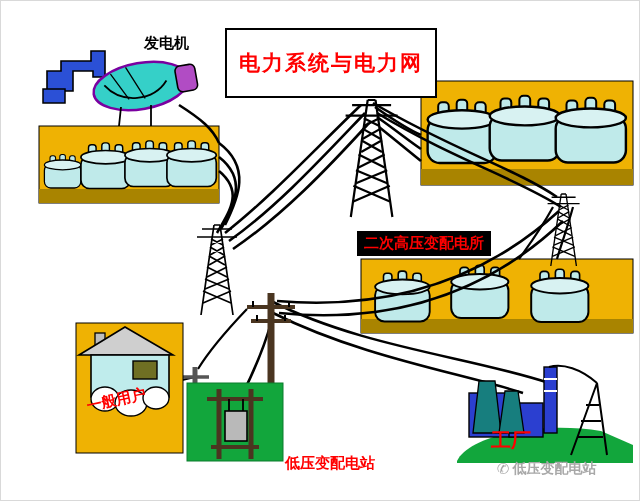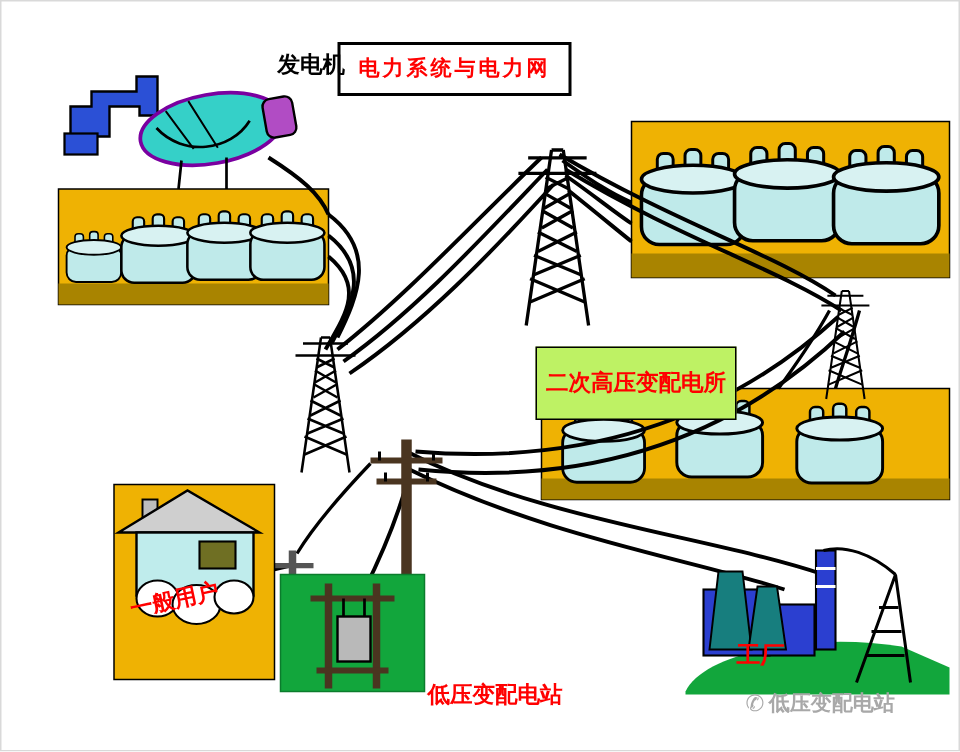--- a/index.html
+++ b/index.html
@@ -6,29 +6,29 @@
   .stage{
     position:relative;width:640px;height:501px;background:#ffffff;
     border:1px solid #d9d9d9;box-sizing:border-box;overflow:hidden;
     font-family:"Liberation Sans","DejaVu Sans",sans-serif;
   }
   .stage svg{position:absolute;left:0;top:0;}
   .lbl{
     position:absolute;font-weight:bold;color:#ff0000;white-space:nowrap;
     font-family:"Liberation Sans","DejaVu Sans",sans-serif;
   }
-  .lbl.black{color:#000000;margin-left:41px;}
+  .lbl.black{color:#000000;}
   .title-box{
     position:absolute;left:224px;top:27px;
     border:2px solid #000000;background:#ffffff;
-    padding:7px 12px;font-size:14px;font-weight:bold;color:#ff0000;
+    padding:19px 12px;font-size:21px;font-weight:bold;color:#ff0000;
     letter-spacing:2px;white-space:nowrap;text-align:right;
   }
   .boxed{
-    border:1.5px solid #000000;background:#bef264;padding:14px 6px;text-align:right;
+    border:1.5px solid #000000;background:#000000;padding:2px 6px;text-align:right;
   }
   .rot{transform:rotate(-12deg);transform-origin:left center;}
   .watermark{
     position:absolute;left:496px;top:459px;color:#a8a8a8;
     font-size:14px;font-weight:bold;display:flex;align-items:center;gap:3px;
   }
   .watermark .ph{font-size:15px;}
 </style>
 </head>
 <body>
@@ -180,20 +180,20 @@
 <div class="lbl black" style="left:143px;top:33px;font-size:15px;">发电机</div>
 
 
 
 <div class="lbl boxed" style="left:356px;top:230px;font-size:15px;">二次高压变配电所</div>
 
 <div class="lbl rot" style="left:86px;top:396px;font-size:15px;">一般用户</div>
 
 <div class="lbl" style="left:284px;top:422px;font-size:15px;margin-top:31px;">低压变配电站</div>
 
-<div class="lbl" style="left:490px;top:426px;font-size:16px;">工厂</div>
+<div class="lbl" style="left:490px;top:426px;font-size:20px;">工厂</div>
 
 <div class="watermark">
   <span class="ph">✆</span>
   <span>低压变配电站</span>
 </div>
 
 </div>
 
 </body></html>

